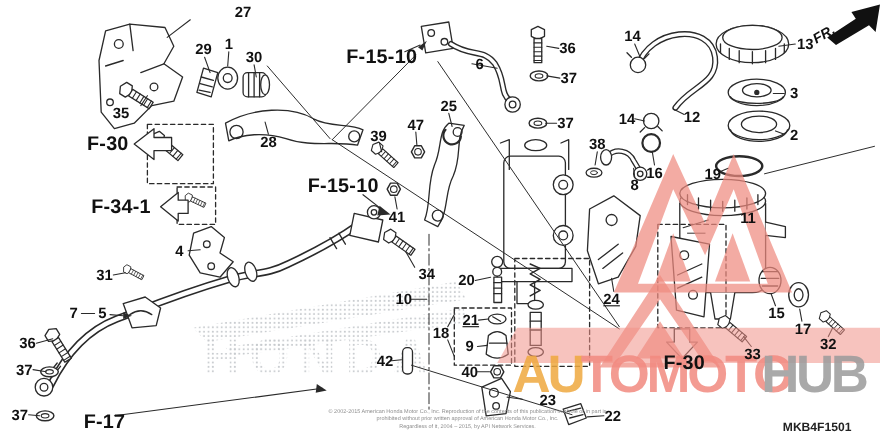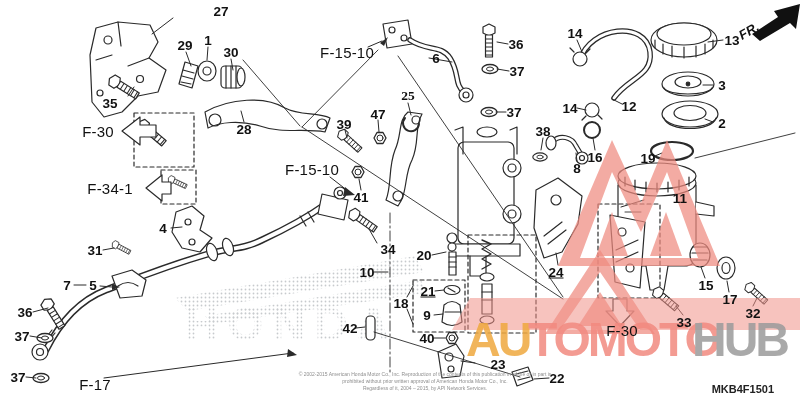--- a/index.html
+++ b/index.html
@@ -1,21 +1,21 @@
 <!DOCTYPE html>
 <html><head>
 <meta charset="utf-8">
 <style>
   html,body{margin:0;padding:0;background:#ffffff;}
   #stage{position:relative;width:800px;height:400px;overflow:hidden;background:#fff;
          font-family:"Liberation Sans",sans-serif;}
   svg{position:absolute;left:0;top:0;}
   .lbl{position:absolute;transform:translate(-50%,-50%);color:#111;white-space:nowrap;z-index:30;}
   .num{font-size:13.5px;font-weight:600;}
-  .ref{font-size:15px;font-weight:400;letter-spacing:.2px;}
+  .ref{font-size:18px;font-weight:700;letter-spacing:.2px;}
   #code{position:absolute;right:26px;bottom:5px;font-size:11px;font-weight:700;color:#222;z-index:40;}
   .fineprint{position:absolute;left:295px;top:371px;width:260px;font-size:5px;color:#8f8f8f;
              text-align:center;line-height:1.35;z-index:40;}
 </style>
 </head>
 <body>
 
 <div id="stage">
 
 <svg width="800" height="400" viewBox="0 0 800 400">
@@ -380,21 +380,21 @@
       <div class="lbl num" style="left: 67px; top: 285px;">7</div>
       <div class="lbl num" style="left: 93px; top: 285px;">5</div>
       <div class="lbl num" style="left: 25px; top: 312px;">36</div>
       <div class="lbl num" style="left: 22px; top: 336px;">37</div>
       <div class="lbl num" style="left: 18px; top: 377px;">37</div>
       <div class="lbl ref" style="left: 95px; top: 384px;">F-17</div>
       <div class="lbl ref" style="left: 347px; top: 52px;">F-15-10</div>
       <div class="lbl num" style="left: 436px; top: 58px;">6</div>
       <div class="lbl num" style="left: 516px; top: 44px;">36</div>
       <div class="lbl num" style="left: 517px; top: 71px;">37</div>
-      <div class="lbl num" style="left: 408px; top: 96px; font-family: Liberation Serif, serif;">25</div>
+      <div class="lbl num" style="left: 408px; top: 96px;">25</div>
       <div class="lbl num" style="left: 378px; top: 114px;">47</div>
       <div class="lbl num" style="left: 344px; top: 124px;">39</div>
       <div class="lbl num" style="left: 514px; top: 112px;">37</div>
       <div class="lbl ref" style="left: 312px; top: 169px;">F-15-10</div>
       <div class="lbl num" style="left: 361px; top: 197px;">41</div>
       <div class="lbl num" style="left: 388px; top: 249px;">34</div>
       <div class="lbl num" style="left: 367px; top: 272px;">10</div>
       <div class="lbl num" style="left: 350px; top: 328px;">42</div>
       <div class="lbl num" style="left: 401px; top: 303px;">18</div>
       <div class="lbl num" style="left: 424px; top: 255px;">20</div>

